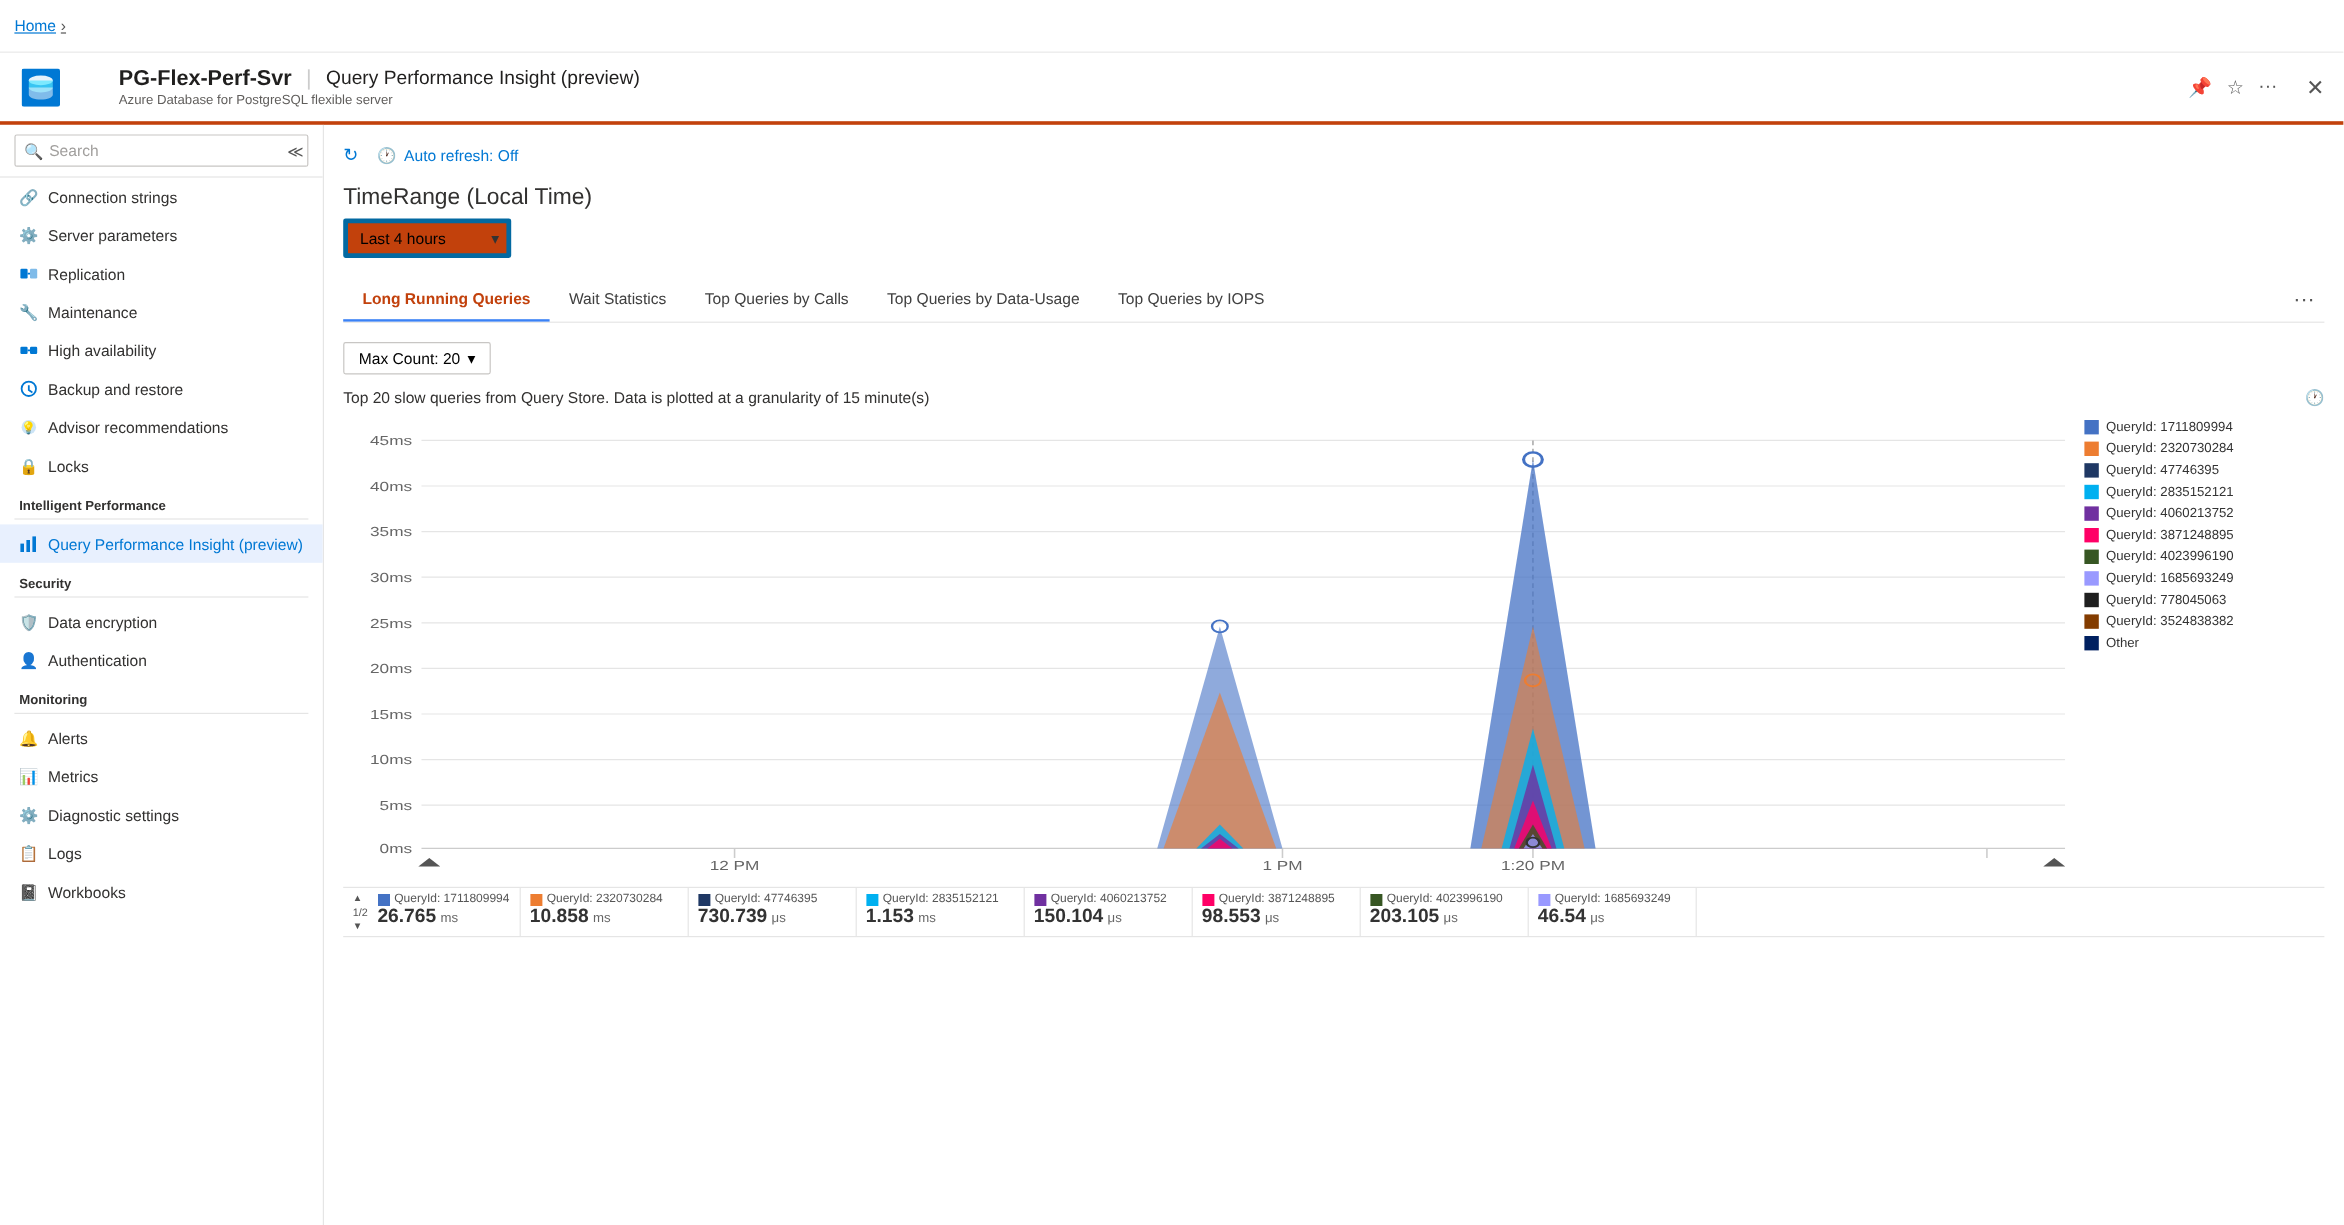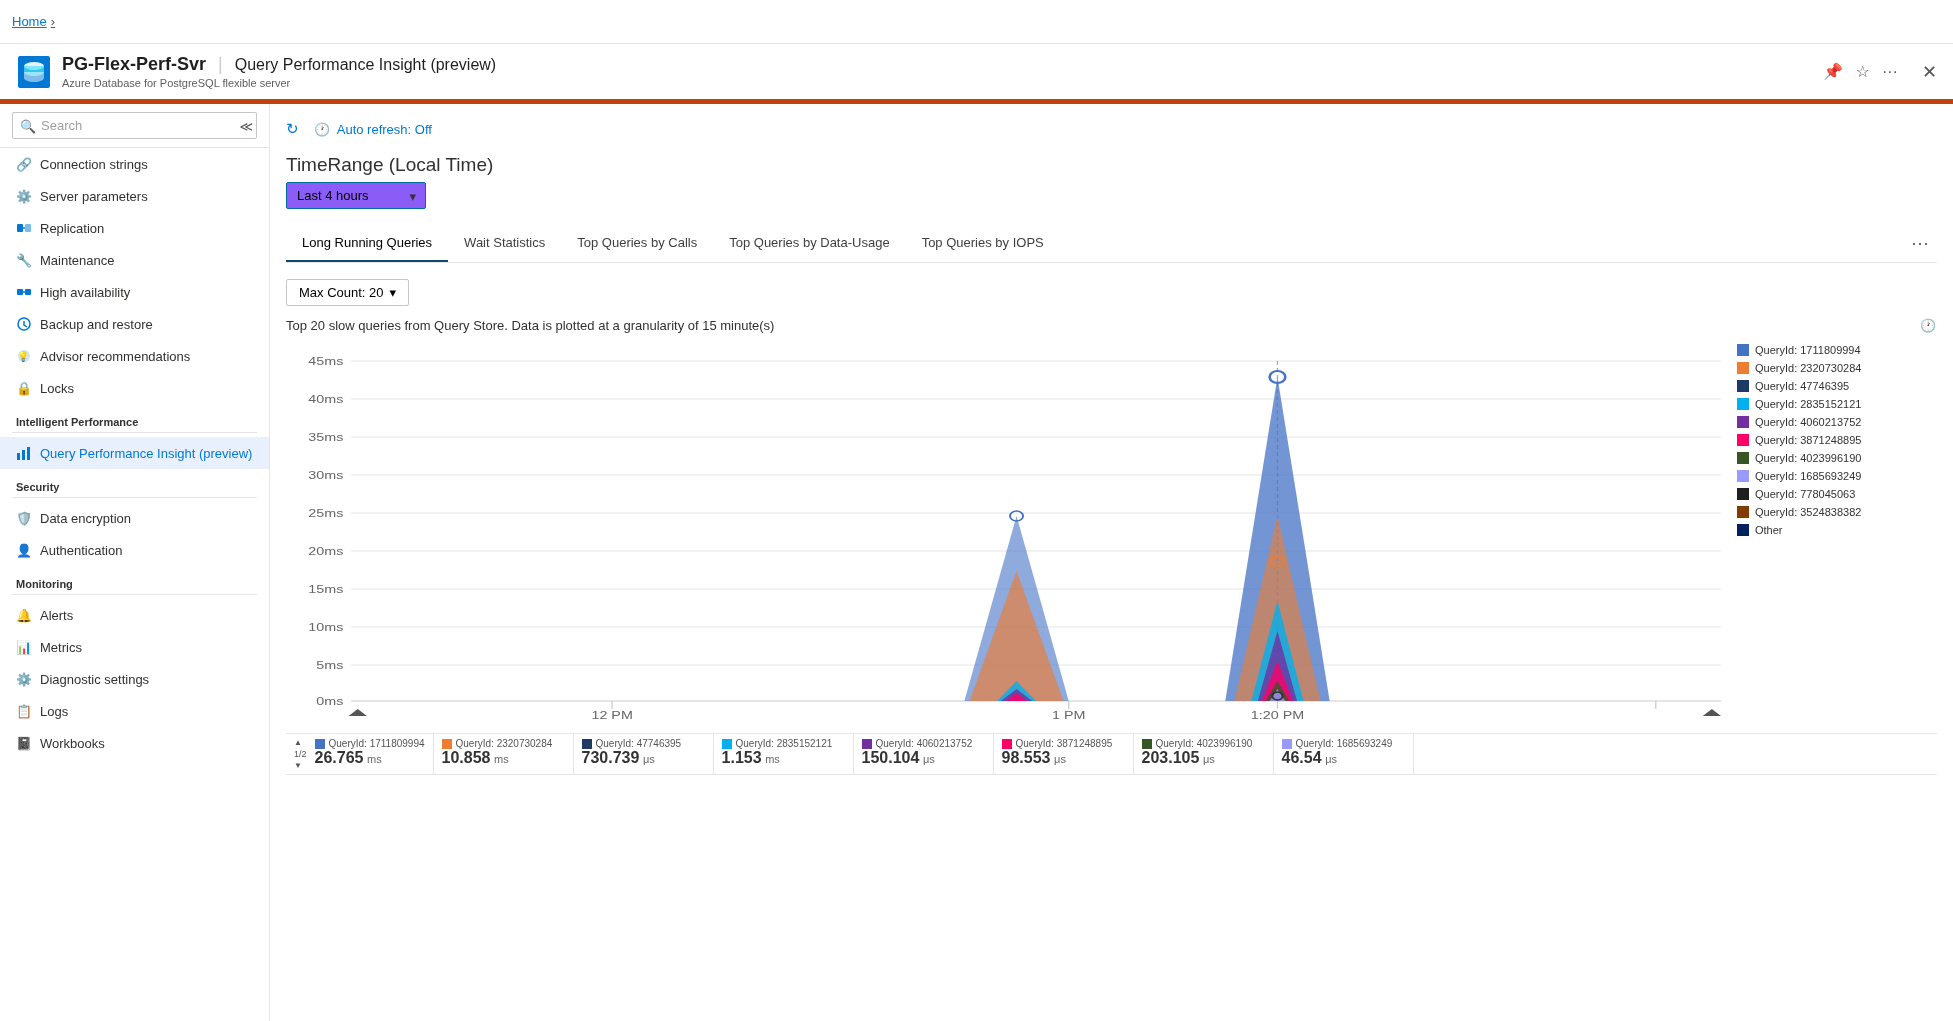--- a/index.html
+++ b/index.html
@@ -4,21 +4,21 @@
   <style>
     * { box-sizing: border-box; margin: 0; padding: 0; }
     body { font-family: 'Segoe UI', sans-serif; font-size: 13px; background: #fff; color: #333; display: flex; flex-direction: column; height: 100vh; overflow: hidden; }
 
     
     .top-bar { display: flex; align-items: center; padding: 0 12px; height: 44px; border-bottom: 1px solid #e5e5e5; background: #fff; }
     .breadcrumb { display: flex; align-items: center; gap: 4px; font-size: 13px; color: #0078d4; }
     .breadcrumb span { color: #555; text-decoration: underline; }
 
     
-    .header { display: flex; align-items: center; padding: 8px 16px; border-bottom: 5px solid #c2410c; background: #fff; min-height: 60px; }
+    .header { display: flex; align-items: center; padding: 8px 16px; border-bottom: 3px solid #c2410c; background: #fff; min-height: 60px; gap: 37px; }
     .header-icon { width: 36px; height: 36px; margin-right: 10px; display: flex; align-items: center; justify-content: center; }
     .header-icon svg { width: 32px; height: 32px; }
     .header-title-block { flex: 1; }
     .header-title { font-size: 18px; font-weight: 600; color: #201f1e; display: flex; align-items: center; gap: 12px; }
     .header-subtitle { font-size: 11px; color: #605e5c; margin-top: 2px; }
     .header-actions { display: flex; align-items: center; gap: 12px; margin-left: auto; }
     .header-actions span { font-size: 16px; color: #555; cursor: pointer; }
 
     
     .main-layout { display: flex; flex: 1; overflow: hidden; }
@@ -34,28 +34,28 @@
     .sidebar-item .icon { width: 16px; height: 16px; display: flex; align-items: center; justify-content: center; flex-shrink: 0; }
     .sidebar-category { padding: 8px 16px 4px 16px; font-size: 11px; font-weight: 700; color: #323130; text-transform: none; margin-top: 4px; }
 
     
     .content { flex: 1; overflow-y: auto; overflow-x: hidden; padding: 16px; }
     .toolbar { display: flex; align-items: center; gap: 16px; margin-bottom: 16px; }
     .toolbar-btn { display: flex; align-items: center; gap: 6px; background: none; border: none; cursor: pointer; font-size: 13px; color: #0078d4; }
 
     .time-range-section { margin-bottom: 16px; }
     .time-range-label { font-size: 19px; color: #323130; margin-bottom: 6px; }
-    .time-range-select { border: 1px solid #0369a1; border-radius: 2px; padding: 5px 30px 5px 10px; font-size: 13px; background: #8b5cf6; appearance: none; cursor: pointer; min-width: 140px; position: relative; }
+    .time-range-select { border: 4px solid #0369a1; border-radius: 2px; padding: 5px 30px 5px 10px; font-size: 13px; background: #c2410c; appearance: none; cursor: pointer; min-width: 140px; position: relative; }
     .select-wrapper { position: relative; display: inline-block; }
     .select-wrapper::after { content: '▾'; position: absolute; right: 10px; top: 50%; transform: translateY(-50%); pointer-events: none; color: #333; }
 
     
     .tabs { display: flex; align-items: center; border-bottom: 1px solid #e5e5e5; margin-bottom: 16px; gap: 0; }
     .tab { padding: 10px 16px; font-size: 13px; color: #404040; cursor: pointer; border-bottom: 2px solid transparent; white-space: nowrap; }
-    .tab.active { color: #000000; border-bottom: 2px solid #0c4a6e; font-weight: 400; }
+    .tab.active { color: #c2410c; border-bottom: 2px solid #3b82f6; font-weight: 700; }
     .tabs-more { margin-left: auto; font-size: 18px; color: #555; cursor: pointer; padding: 0 8px; }
 
     
     .max-count-btn { display: flex; align-items: center; gap: 6px; border: 1px solid #c8c6c4; border-radius: 2px; padding: 5px 12px; font-size: 13px; background: #fff; cursor: pointer; margin-bottom: 12px; }
 
     
     .chart-desc { font-size: 13px; color: #323130; margin-bottom: 8px; display: flex; justify-content: space-between; align-items: center; }
 
     
     .chart-container { display: flex; gap: 16px; }

